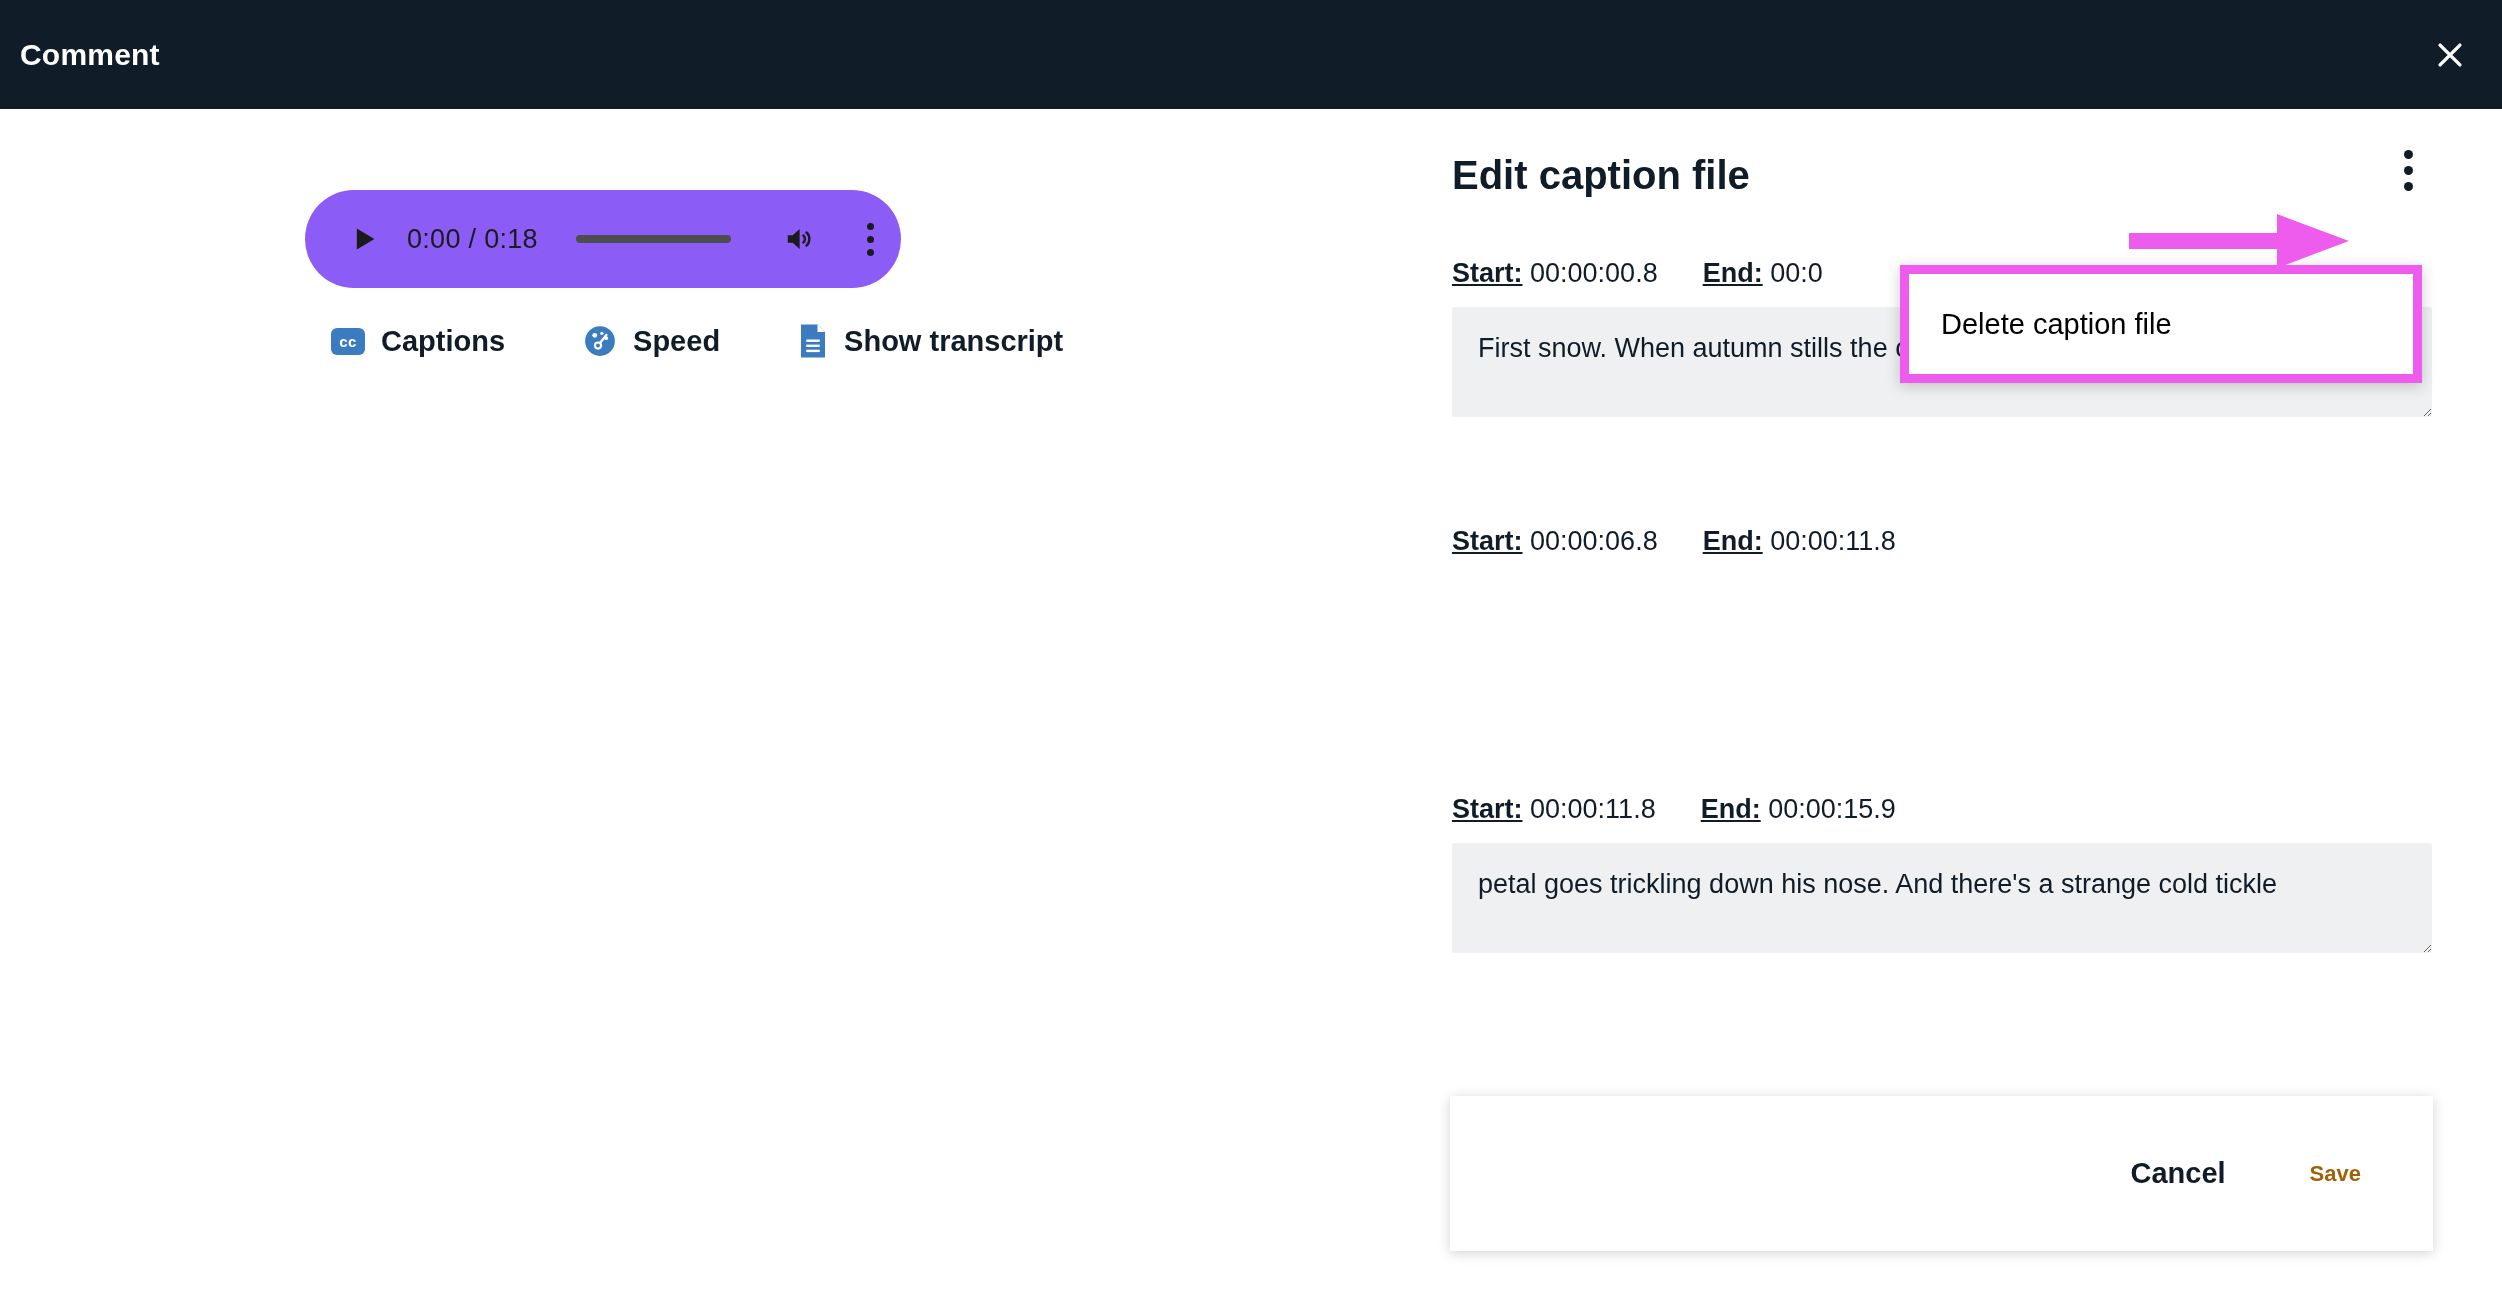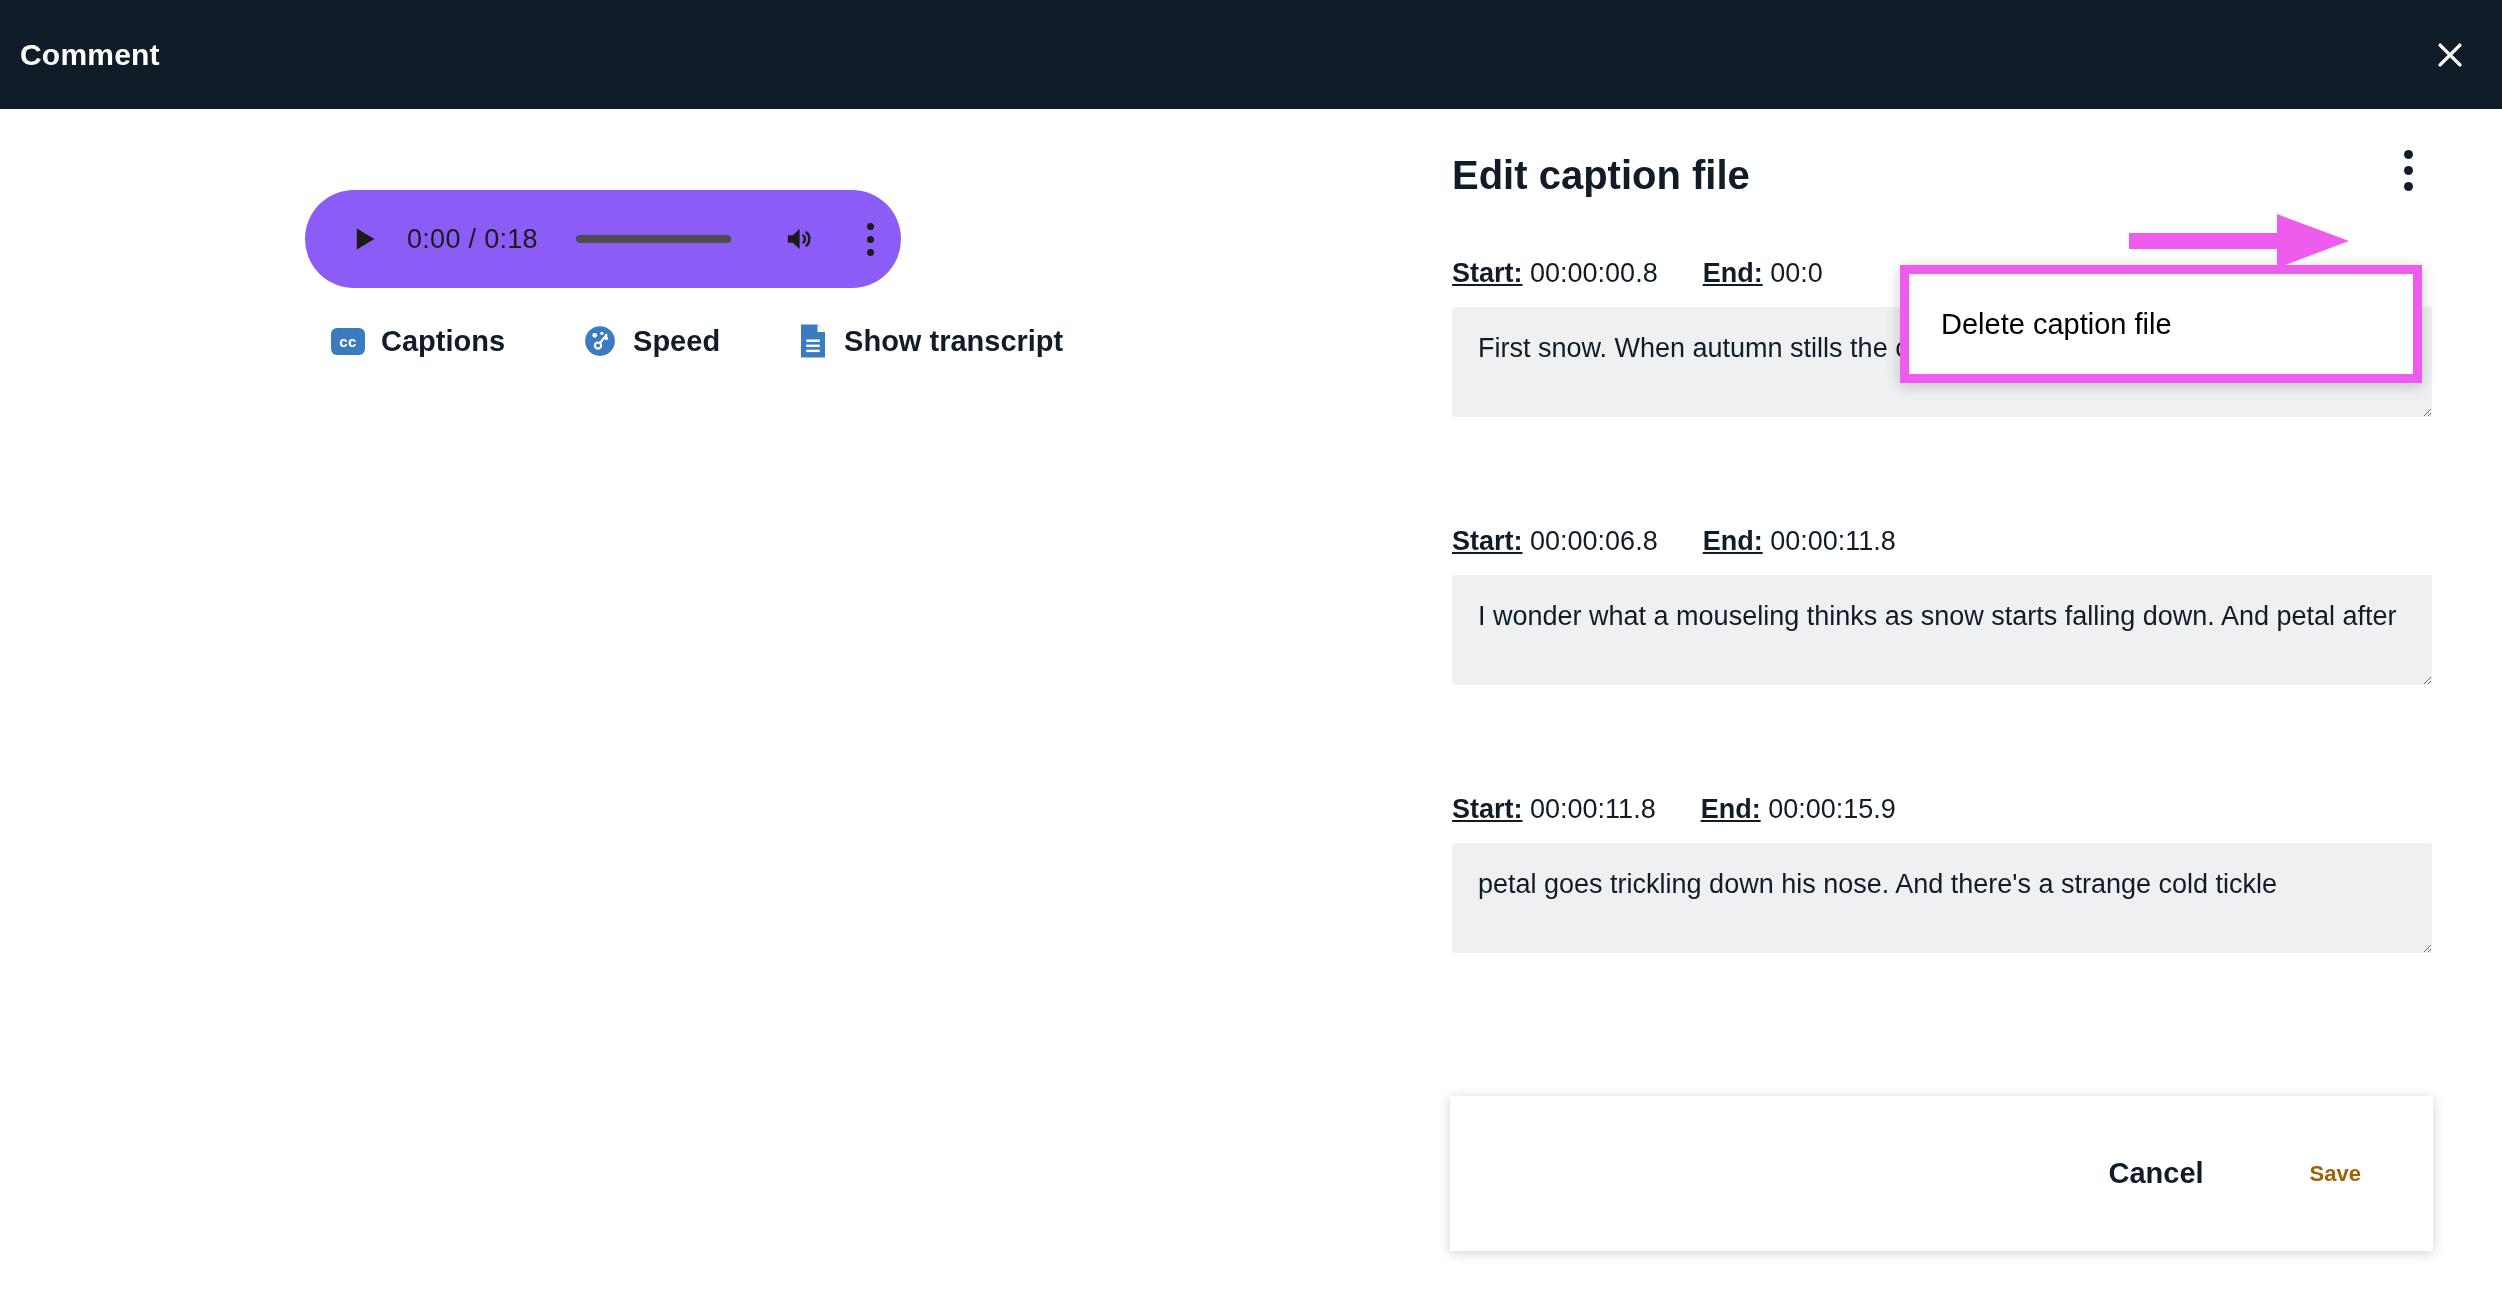--- a/index.html
+++ b/index.html
@@ -180,21 +180,20 @@
 
   
   .footer-card {
     position: absolute;
     left: 1450px; top: 1096px;
     width: 983px; height: 155px;
     background: #ffffff;
     box-shadow: 0 2px 12px rgba(0,0,0,.18);
     display: flex; align-items: center; justify-content: flex-end;
     padding-right: 58px;
-    gap: 22px;
   }
   .btn-cancel {
     background: none; border: none;
     font-family: "Liberation Sans", sans-serif;
     font-size: 29px; font-weight: bold;
     color: #101c28;
     cursor: pointer;
     padding: 10px 14px;
   }
   .btn-save {
@@ -324,21 +323,20 @@
     </div>
 
     <div class="cap-block" style="top:417px">
       <div class="cap-times">
         <b>Start:</b>
         <span class="val">00:00:06.8</span>
         <span class="sep"></span>
         <b>End:</b>
         <span class="val">00:00:11.8</span>
       </div>
-      <textarea class="cap-text h1" style="">I wonder what a mouseling thinks as snow starts falling down. And petal after</textarea>
     </div>
 
     <div class="cap-block" style="top:685px">
       <div class="cap-times">
         <b>Start:</b>
         <span class="val">00:00:11.8</span>
         <span class="sep"></span>
         <b>End:</b>
         <span class="val">00:00:15.9</span>
       </div>

